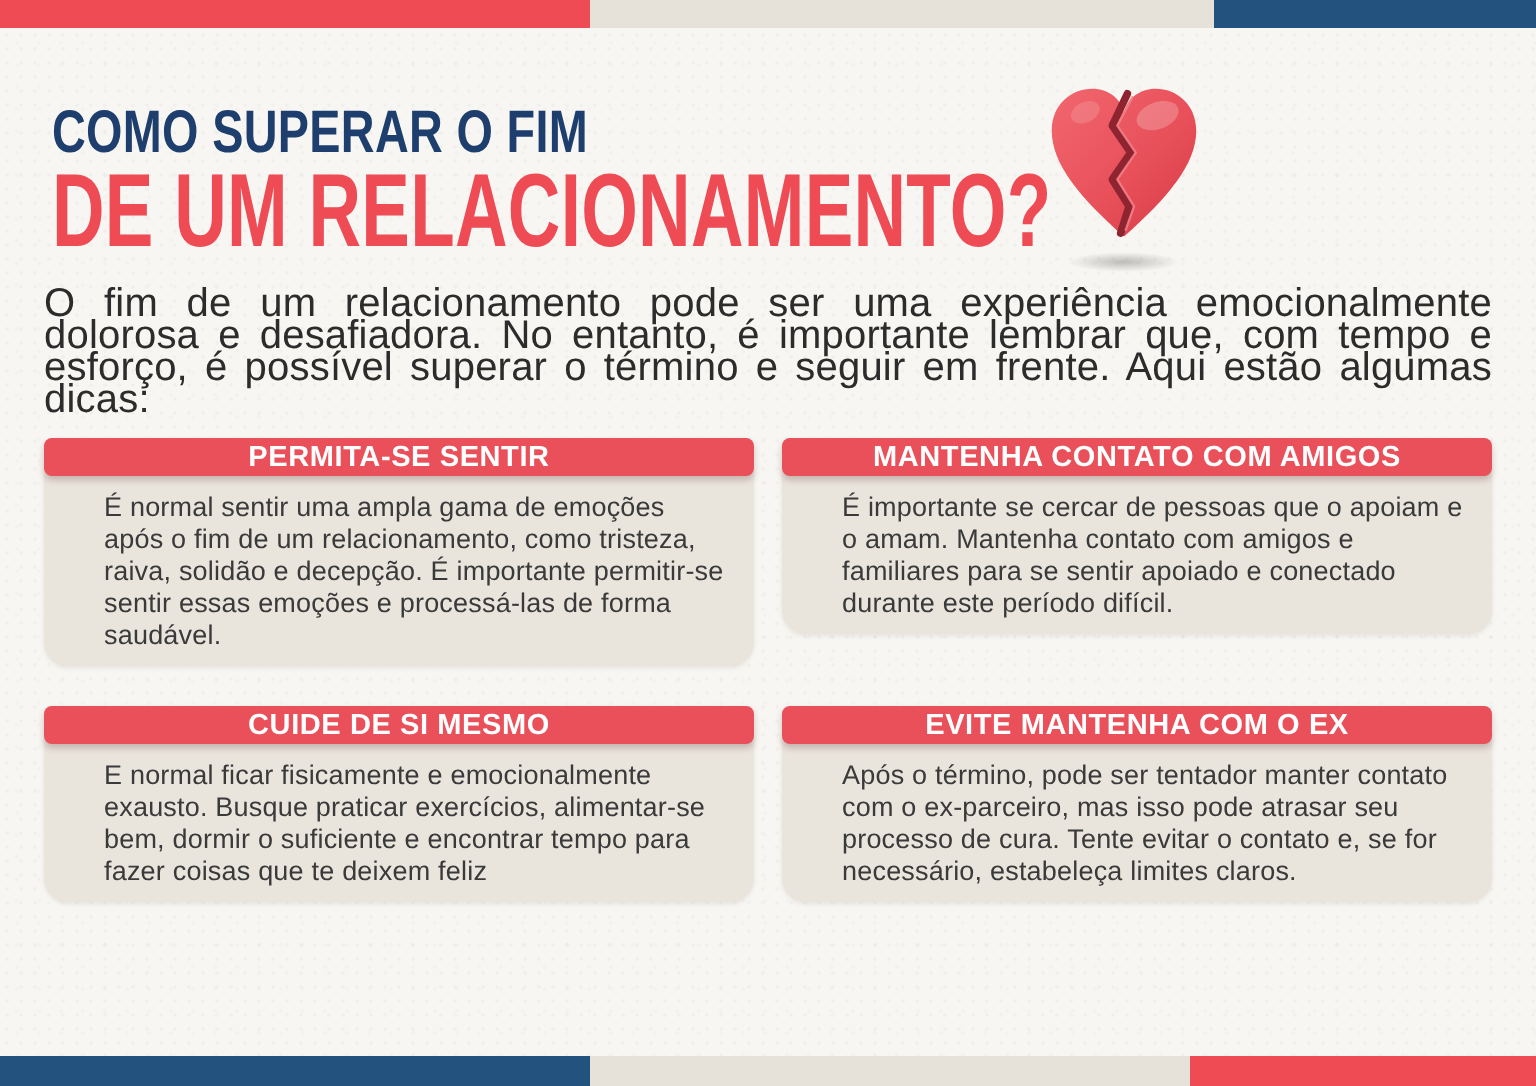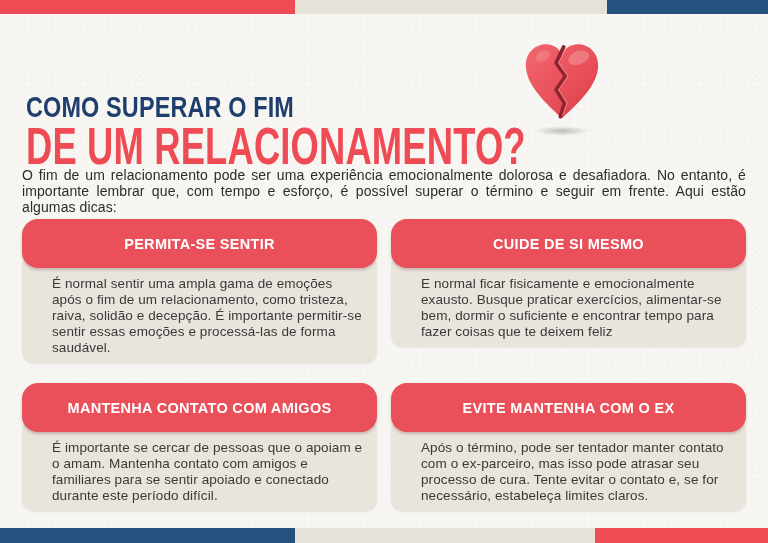--- a/index.html
+++ b/index.html
@@ -12,52 +12,52 @@
       radial-gradient(rgba(0,0,0,0.016) 1px, transparent 1px);
     background-size:7px 7px, 11px 11px;
     background-position:0 0, 3px 5px;
   }
   
   .bar{position:absolute;left:0;width:768px;display:flex;}
   .bar-top{top:0;height:14px;}
   .bar-bottom{bottom:0;height:15px;}
   .seg{height:100%;}
   
-  .title-wrap{position:absolute;left:26px;top:52px;margin-top:40px;}
+  .title-wrap{position:absolute;left:26px;top:52px;}
   .title-line1{
     display:block;font-weight:bold;font-size:30px;line-height:30px;
     color:#1e3f6d;letter-spacing:0.2px;white-space:nowrap;
     transform:scaleX(0.78);transform-origin:left center;
   }
   .title-line2{
     display:block;font-weight:bold;font-size:52px;line-height:44px;
     color:#ee4b55;letter-spacing:0.2px;white-space:nowrap;margin-top:2px;
     transform:scaleX(0.70);transform-origin:left center;
   }
   
   .heart{position:absolute;left:520px;top:38px;width:84px;height:90px;}
   .heart-shadow{
     position:absolute;left:534px;top:126px;width:56px;height:10px;
     background:radial-gradient(ellipse at center, rgba(40,40,40,0.28), rgba(40,40,40,0) 70%);
     border-radius:50%;
   }
   
   .intro{
-    position:absolute;left:22px;top:153px;width:724px;
-    font-size:14px;line-height:16.1px;color:#2c2c2c;
+    position:absolute;left:22px;top:124px;width:724px;
+    font-size:20px;line-height:16.1px;color:#2c2c2c;
     text-align:justify;letter-spacing:0.1px;
   }
   
   .cards{
     position:absolute;left:22px;top:219px;width:724px;
     display:grid;grid-template-columns:355px 355px;column-gap:14px;row-gap:20px;
   }
   .card{position:relative;}
   .card-pill{
-    position:relative;z-index:2;height:49px;border-radius:16px;
+    position:relative;z-index:2;height:19px;border-radius:4px;
     background:#e95059;display:flex;align-items:center;justify-content:center;
     box-shadow:0 2px 3px rgba(90,40,40,0.25);
   }
   .card-pill span{
     color:#ffffff;font-weight:bold;font-size:14.5px;letter-spacing:0.3px;
   }
   .card-body{
     position:relative;z-index:1;margin-top:-13px;border-radius:12px;
     background:#e9e4dc;padding:21px 12px 7px 30px;min-height:60px;
     box-shadow:0 1px 2px rgba(90,70,50,0.10);
@@ -106,33 +106,33 @@
       <div class="card-pill">
         <span>PERMITA-SE SENTIR</span>
       </div>
       <div class="card-body">
         <p>É normal sentir uma ampla gama de emoções após o fim de um relacionamento, como tristeza, raiva, solidão e decepção. É importante permitir-se sentir essas emoções e processá-las de forma saudável.</p>
       </div>
     </div>
 
     <div class="card">
       <div class="card-pill">
-        <span>CUIDE DE SI MESMO</span>
+        <span>MANTENHA CONTATO COM AMIGOS</span>
       </div>
       <div class="card-body">
-        <p>E normal ficar fisicamente e emocionalmente exausto. Busque praticar exercícios, alimentar-se bem, dormir o suficiente e encontrar tempo para fazer coisas que te deixem feliz</p>
+        <p>É importante se cercar de pessoas que o apoiam e o amam. Mantenha contato com amigos e familiares para se sentir apoiado e conectado durante este período difícil.</p>
       </div>
     </div>
 
     <div class="card">
       <div class="card-pill">
-        <span>MANTENHA CONTATO COM AMIGOS</span>
+        <span>CUIDE DE SI MESMO</span>
       </div>
       <div class="card-body">
-        <p>É importante se cercar de pessoas que o apoiam e o amam. Mantenha contato com amigos e familiares para se sentir apoiado e conectado durante este período difícil.</p>
+        <p>E normal ficar fisicamente e emocionalmente exausto. Busque praticar exercícios, alimentar-se bem, dormir o suficiente e encontrar tempo para fazer coisas que te deixem feliz</p>
       </div>
     </div>
 
     <div class="card">
       <div class="card-pill">
         <span>EVITE MANTENHA COM O EX</span>
       </div>
       <div class="card-body">
         <p>Após o término, pode ser tentador manter contato com o ex-parceiro, mas isso pode atrasar seu processo de cura. Tente evitar o contato e, se for necessário, estabeleça limites claros.</p>
       </div>

